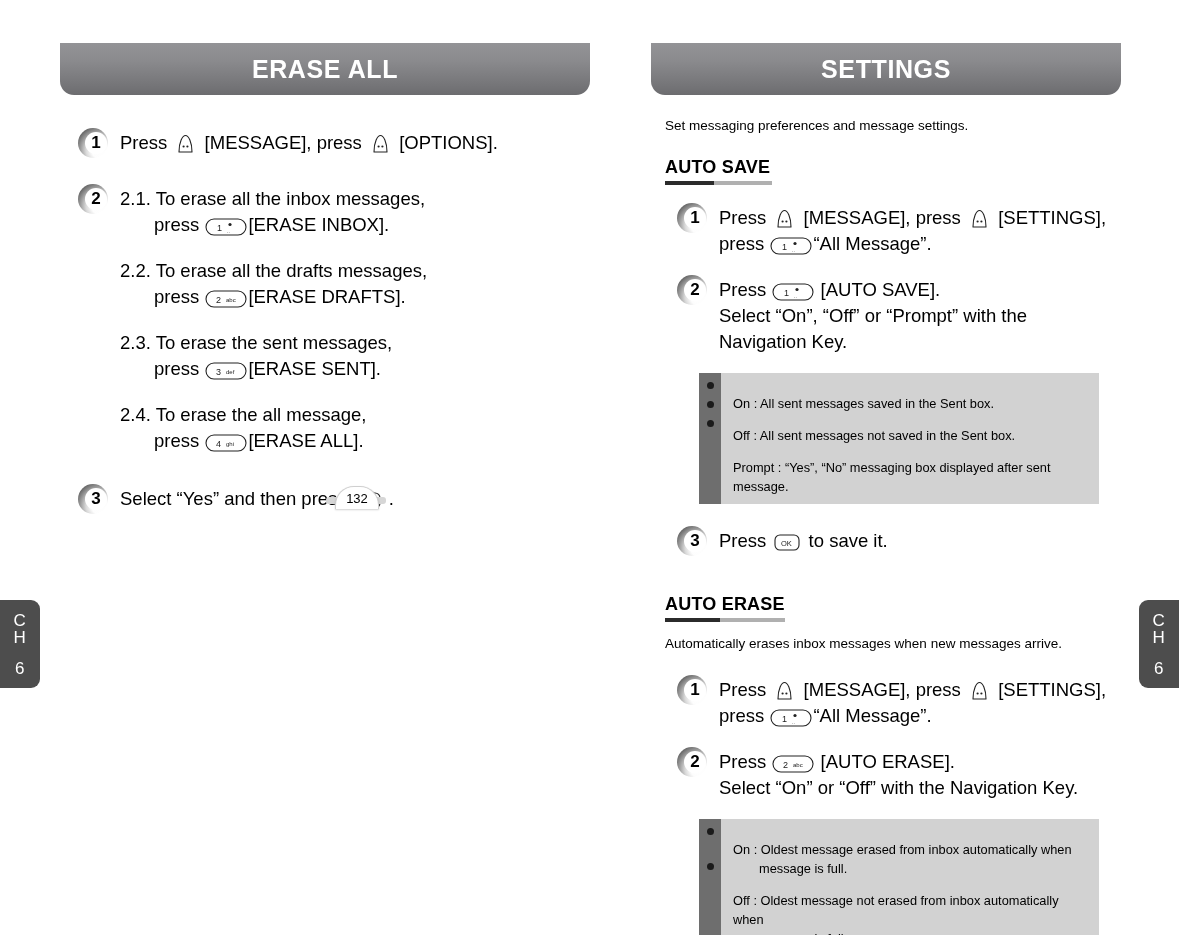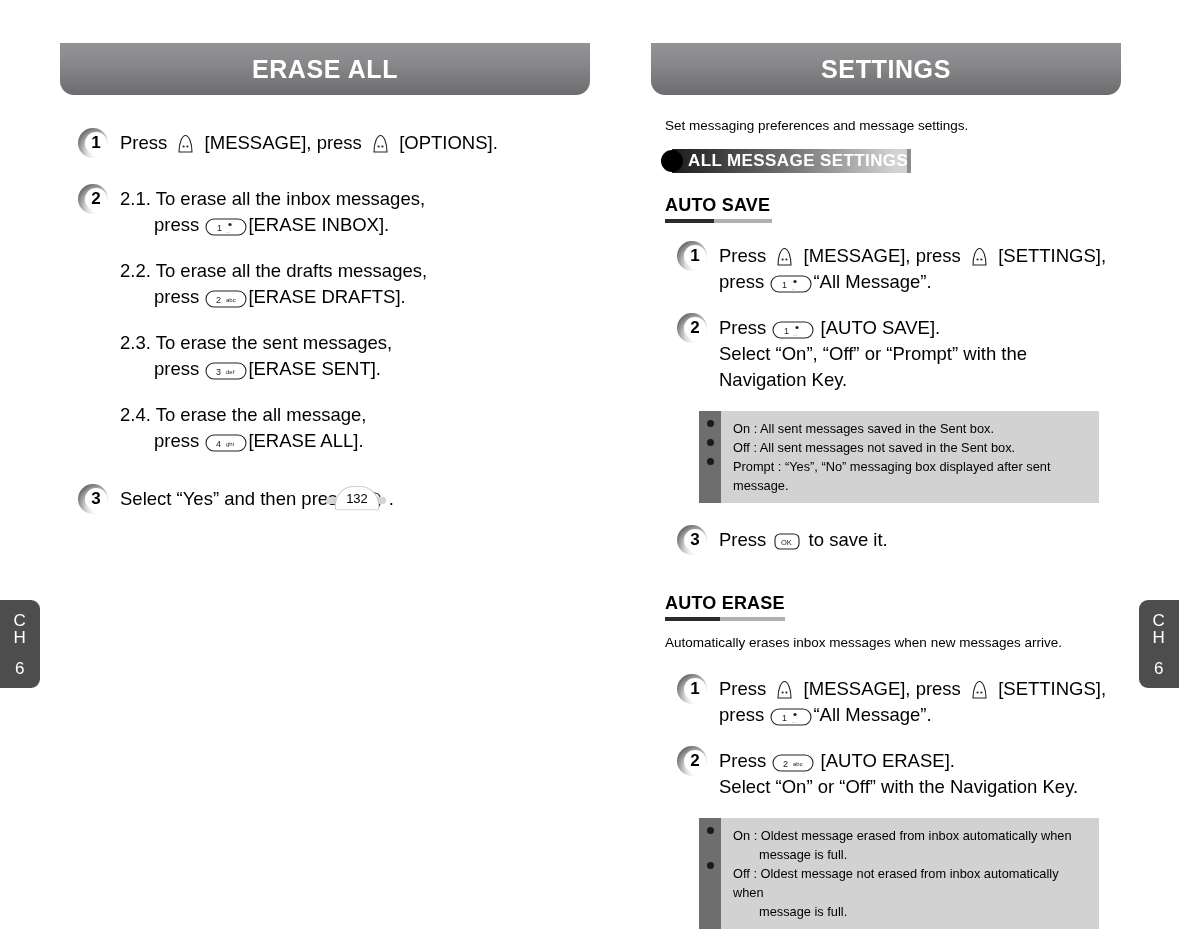--- a/index.html
+++ b/index.html
@@ -250,21 +250,21 @@
     border-radius: 50%;
     background: #1a1a1a;
     margin-bottom: 12px;
   }
   .note-bullets .bullet.tall { margin-bottom: 28px; }
   .note-lines {
     padding: 8px 10px 8px 12px;
     font-size: 12.8px;
     line-height: 19px;
   }
-  .note-lines .nl { white-space: pre-wrap; }
+  .note-lines .nl { white-space: pre-wrap; margin-top: 13px; }
   .note-lines .nl .wrap2 { display: block; padding-left: 26px; }
 
   
   .steps { margin-top: 18px; }
   .steps .step-row { margin-bottom: 18px; }
 
   
   .page-num {
     position: absolute;
     bottom: 6px;
@@ -414,26 +414,20 @@
 </div>
 
 <div class="page right">
 
   <div class="banner">
     <div class="banner-title">SETTINGS</div>
   </div>
 
   <div class="intro-line" style="margin-left:14px;">Set messaging preferences and message settings.</div>
 
-  <div class="settings-bar" style="margin-left:10px;">
-    <div class="bargrad"></div>
-    <div class="dot"></div>
-    <div class="endcap"></div>
-    <div class="bartext">ALL MESSAGE SETTINGS</div>
-  </div>
 
   <div class="section-head" style="margin-left:14px;">
     <div class="sh-title">AUTO SAVE</div>
     <div class="sh-rule"></div>
   </div>
 
   <div class="steps" style="margin-left:26px;">
 
     <div class="step-row">
       <div class="step-ball">

